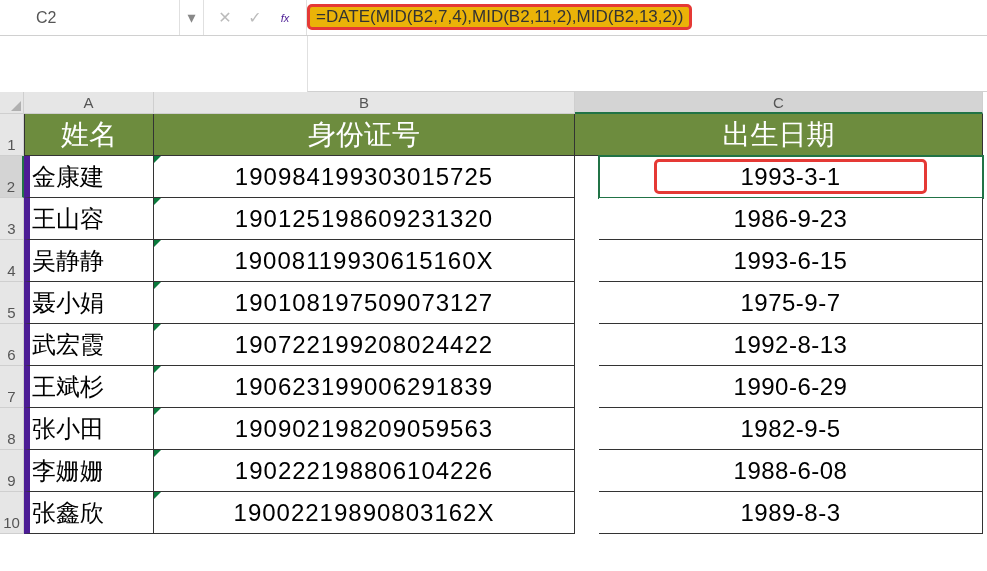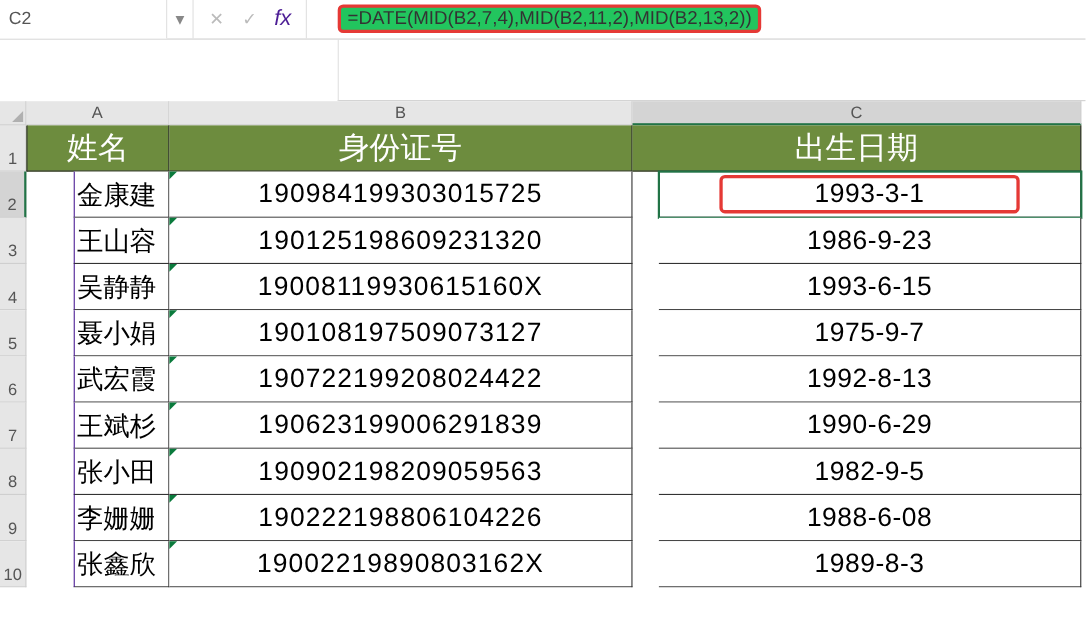--- a/index.html
+++ b/index.html
@@ -17,20 +17,21 @@
     .name-box {
       width: 152px;
       height: 100%;
       display: flex;
       align-items: center;
       padding-left: 8px;
       font-size: 16px;
       color: #555;
       border-right: 1px solid #e0e0e0;
       background: #fff;
+      margin-left: 28px;
     }
     .fb-dropdown {
       width: 24px;
       height: 100%;
       display: flex;
       align-items: center;
       justify-content: center;
       color: #888;
       border-right: 1px solid #e0e0e0;
     }
@@ -43,34 +44,34 @@
     }
     .fb-btn {
       width: 30px;
       height: 100%;
       display: flex;
       align-items: center;
       justify-content: center;
       color: #bbb;
       font-size: 16px;
     }
-    .fb-btn.fx { font-style: italic; color: #4c1d95; font-size: 20px; }
+    .fb-btn.fx { font-style: italic; color: #4c1d95; font-size: 11px; }
     .formula-input-wrap {
       position: absolute;
       left: 307px;
       top: 4px;
       height: 26px;
       display: flex;
       align-items: center;
       padding: 10px 6px;
       font-size: 17px;
       color: #333;
       border: 3px solid #e53935;
       border-radius: 5px;
-      background: #22c55e;
+      background: #eab308;
     }
     .formula-lower {
       height: 56px;
       border-bottom: 1px solid #d0d0d0;
       background: #fff;
       margin-left: 307px;
       border-left: 1px solid #e0e0e0;
     }
 
     
@@ -120,21 +121,21 @@
       border-right: 1px solid #333;
       border-bottom: 1px solid #333;
       height: 42px;
       display: flex;
       align-items: center;
       font-size: 24px;
       background: #fff;
       font-family: SimSun, "Songti SC", serif;
       position: relative;
     }
-    .cell.first { border-left: 1px solid #4c1d95; margin-left: 43px; }
+    .cell.first { border-left: 6px solid #4c1d95; }
     .cell.name { padding-left: 2px; justify-content: flex-start; }
     .cell.id { justify-content: center; font-family: Liberation Sans, sans-serif; letter-spacing: 1px; }
     .cell.date { justify-content: center; font-family: Arial, sans-serif; letter-spacing: 0.5px; margin-left: 24px; }
     .corner-tri::before {
       content:"";
       position:absolute; top:0; left:0;
       border-top: 7px solid #0a7a3c;
       border-right: 7px solid transparent;
     }
     .active-cell {

